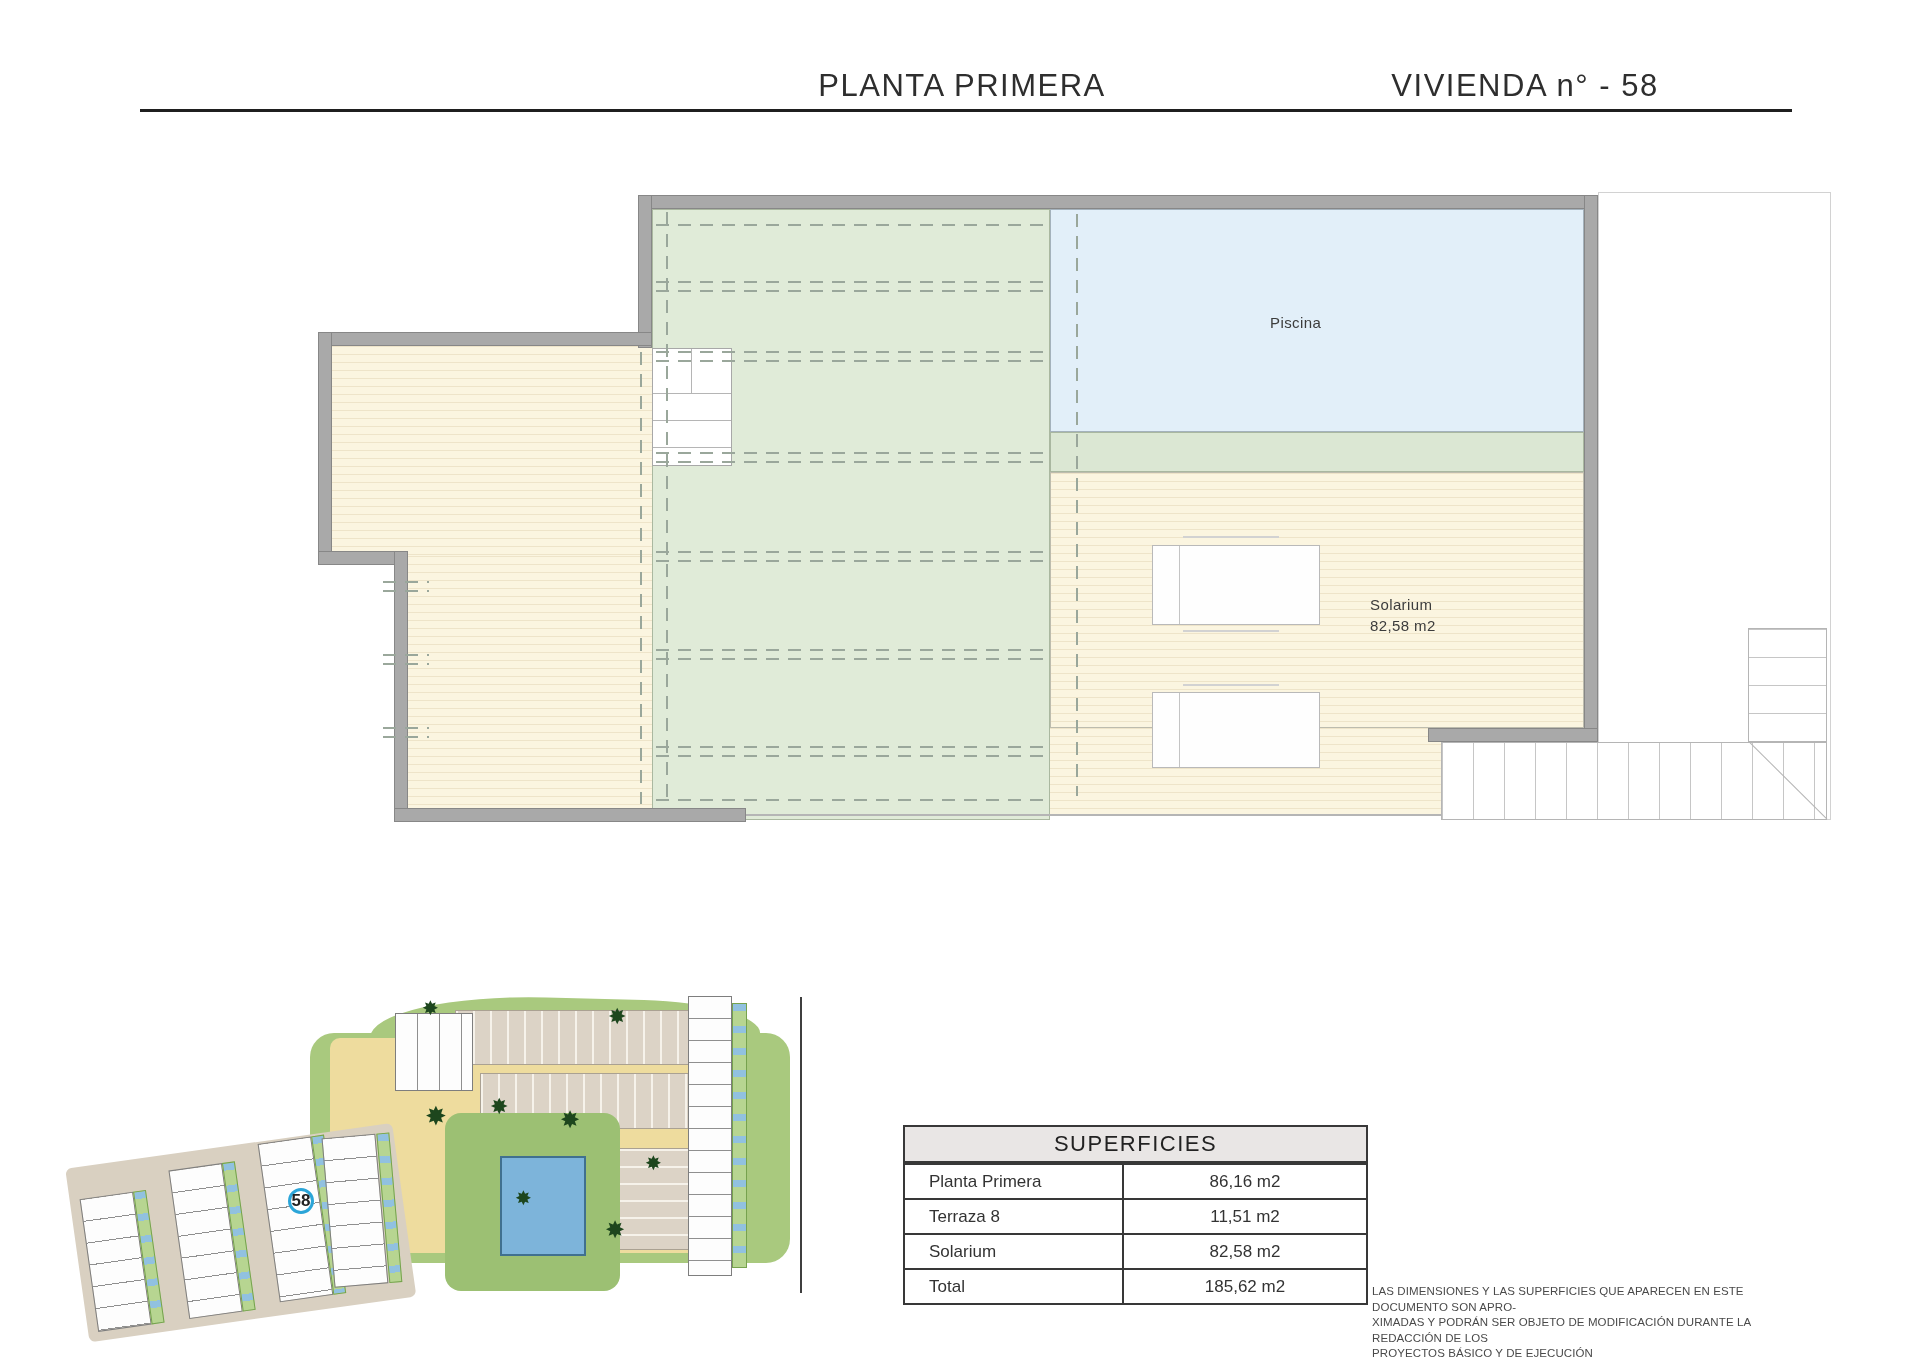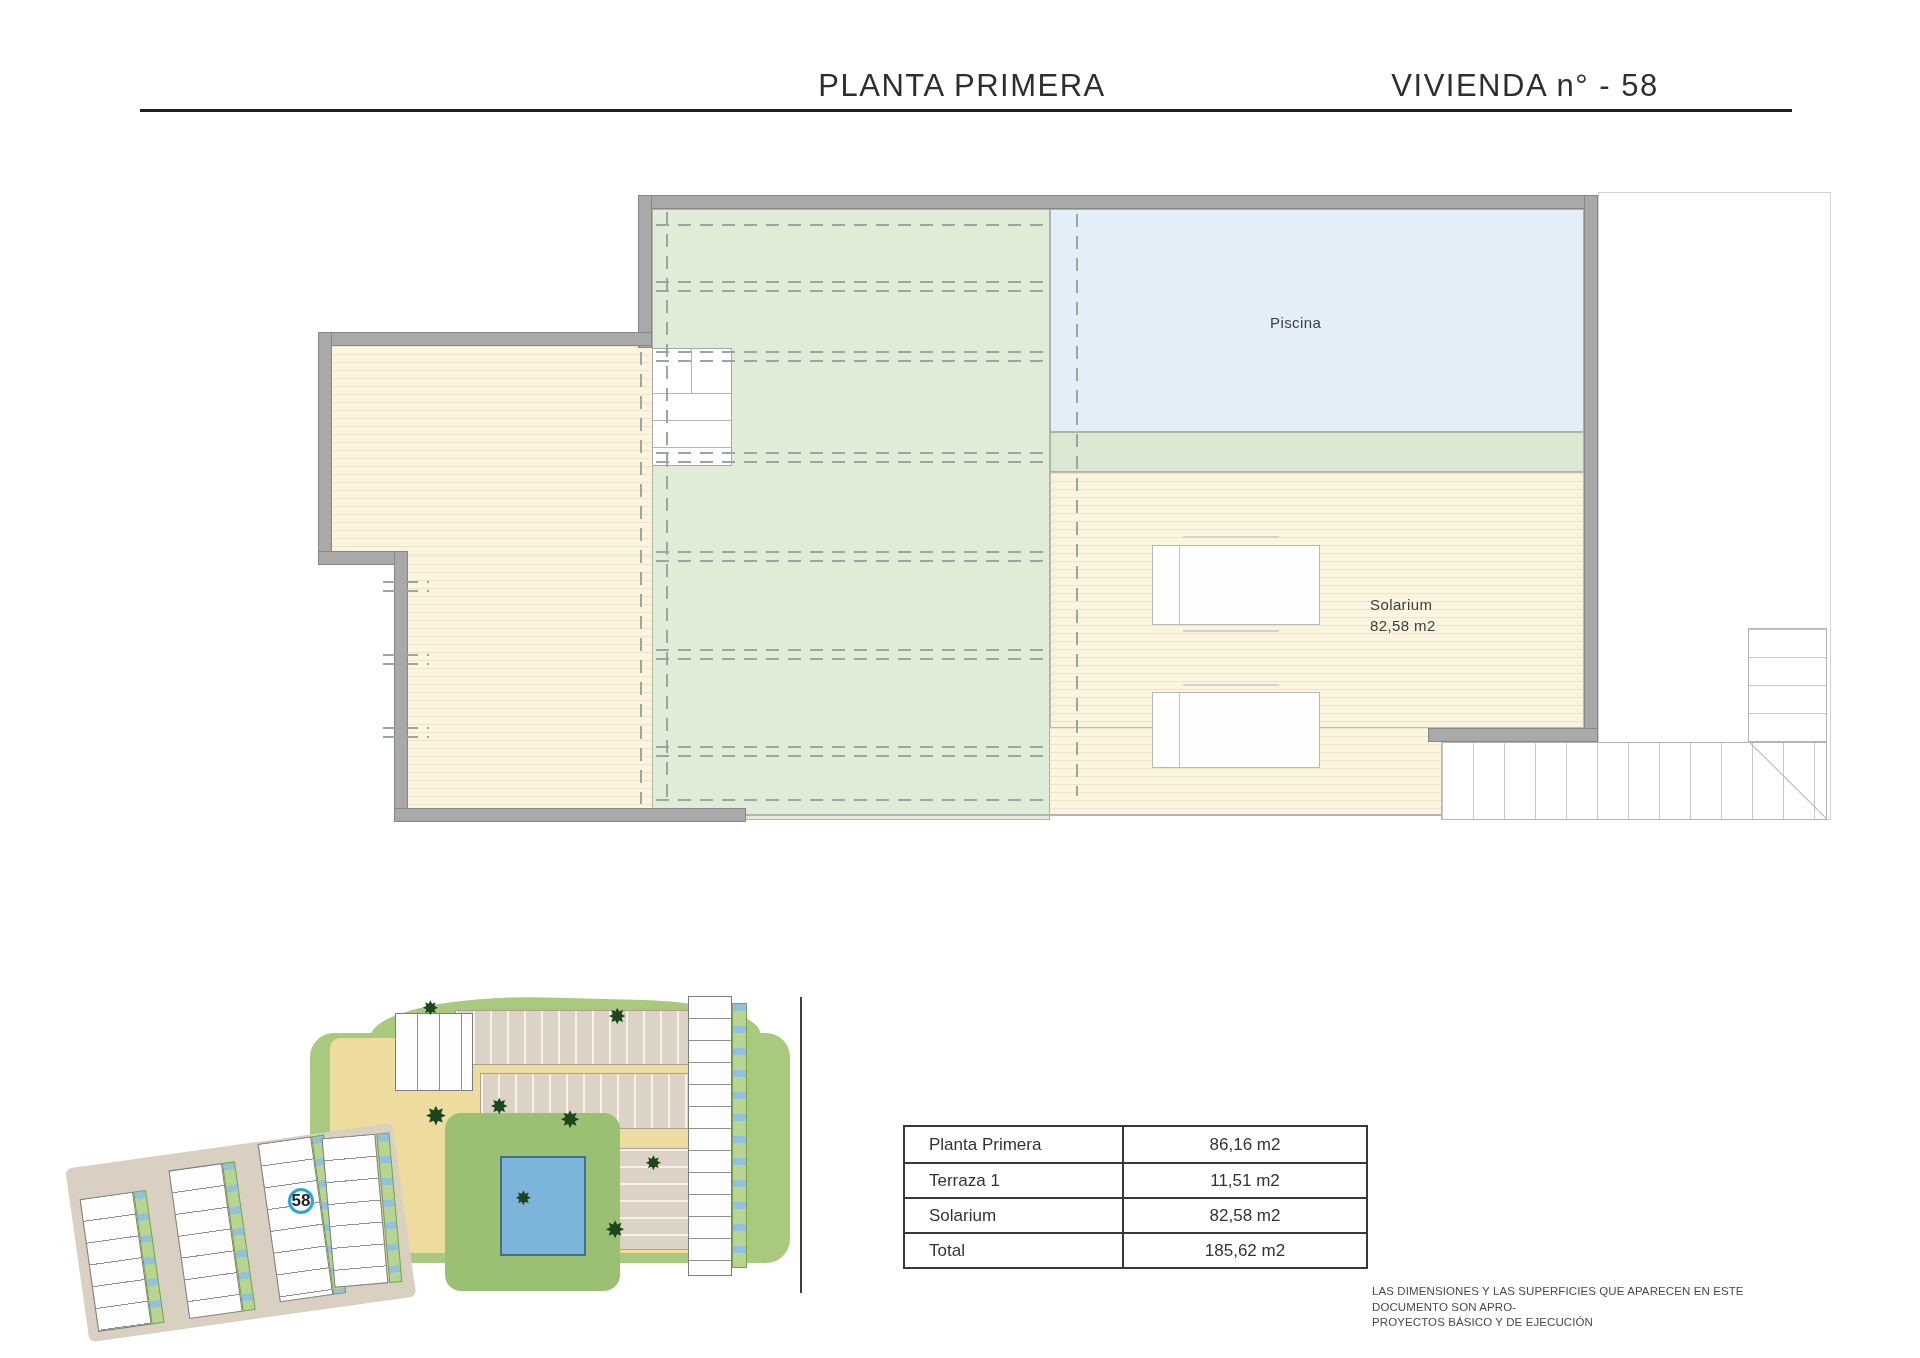--- a/index.html
+++ b/index.html
@@ -168,36 +168,38 @@
     <div class="palm" style="left:455px;top:230px;font-size:20px;">✸</div>
     <div class="palm" style="left:545px;top:260px;font-size:24px;">✸</div>
     <div class="palm" style="left:585px;top:195px;font-size:20px;">✸</div>
 
     <div id="marker58" style="left:228px;top:230px;">58</div>
   </div>
 
   <div id="divider-line"></div>
 
   <div id="surf-table">
+    <div class="thead">SUPERFICIES</div>
     <div class="trow">
       <div class="tlabel">Planta Primera</div>
       <div class="tvalue">86,16 m2</div>
     </div>
     <div class="trow">
-      <div class="tlabel">Terraza 1</div>
+      <div class="tlabel">Terraza 8</div>
       <div class="tvalue">11,51 m2</div>
     </div>
     <div class="trow">
       <div class="tlabel">Solarium</div>
       <div class="tvalue">82,58 m2</div>
     </div>
     <div class="trow">
       <div class="tlabel">Total</div>
       <div class="tvalue">185,62 m2</div>
     </div>
   </div>
 
   <div id="disclaimer">
     <div>LAS DIMENSIONES Y LAS SUPERFICIES QUE APARECEN EN ESTE DOCUMENTO SON APRO-</div>
+    <div>XIMADAS Y PODRÁN SER OBJETO DE MODIFICACIÓN DURANTE LA REDACCIÓN DE LOS</div>
     <div>PROYECTOS BÁSICO Y DE EJECUCIÓN</div>
   </div>
 
 </div>
 
 </body></html>

